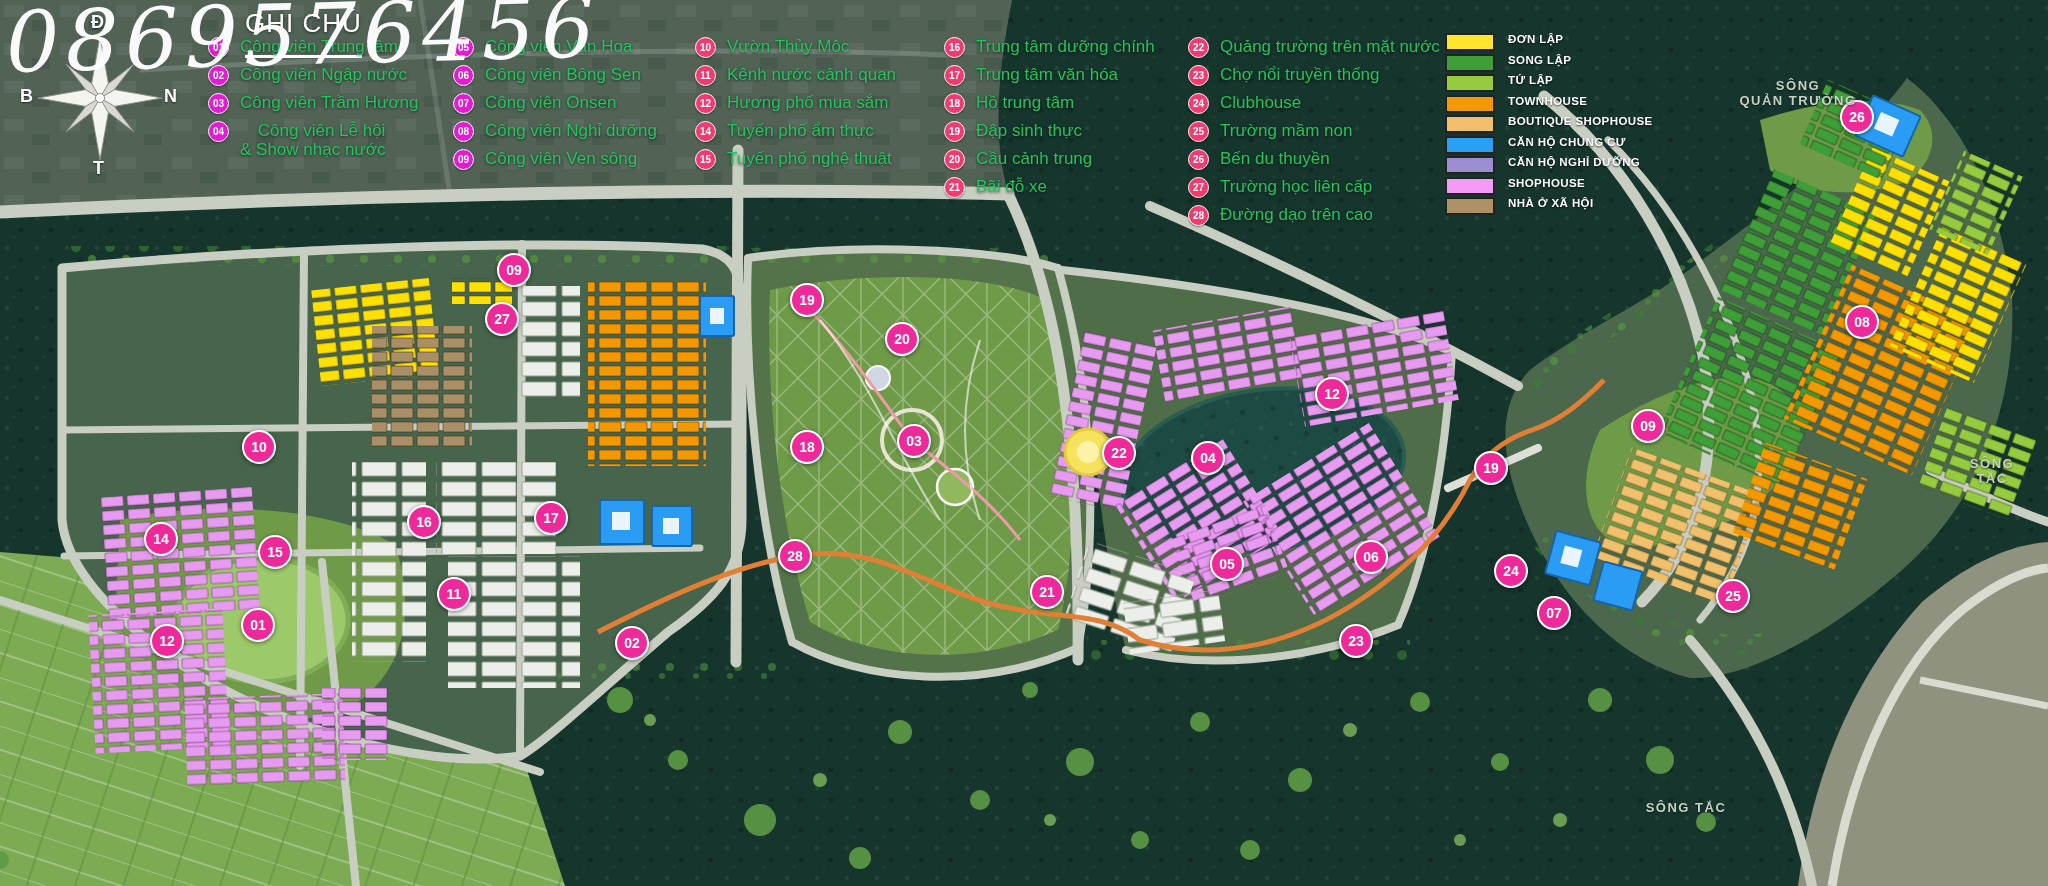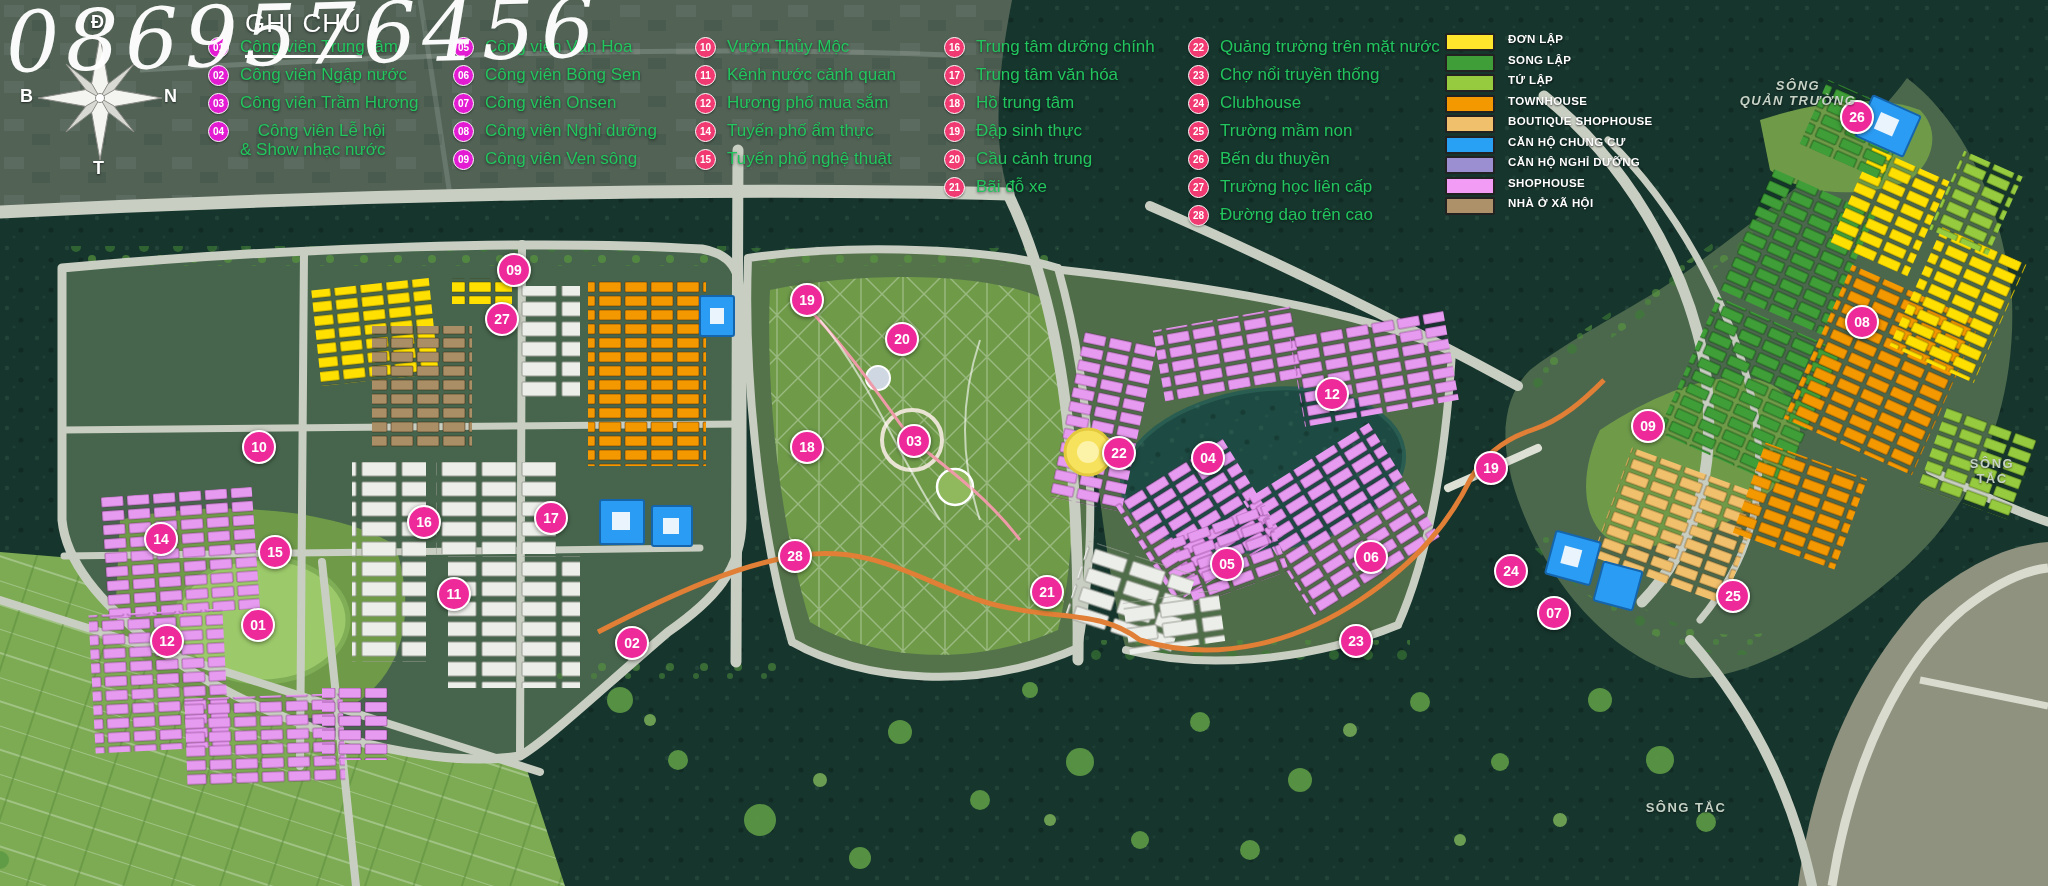--- a/index.html
+++ b/index.html
@@ -280,21 +280,21 @@
       <div class="map-marker" style="left: 1330px; top: 392px; background: rgb(238, 42, 154);">12</div>
       <div class="map-marker" style="left: 1489px; top: 466px; background: rgb(238, 42, 154);">19</div>
       <div class="map-marker" style="left: 1509px; top: 569px; background: rgb(238, 42, 154);">24</div>
       <div class="map-marker" style="left: 1552px; top: 611px; background: rgb(238, 42, 154);">07</div>
       <div class="map-marker" style="left: 1731px; top: 594px; background: rgb(238, 42, 154);">25</div>
       <div class="map-marker" style="left: 1646px; top: 424px; background: rgb(238, 42, 154);">09</div>
       <div class="map-marker" style="left: 1860px; top: 320px; background: rgb(238, 42, 154);">08</div>
       <div class="map-marker" style="left: 1855px; top: 115px; background: rgb(238, 42, 154);">26</div>
     </div>
   <div id="river-labels">
-      <div class="river-label" style="left: 1798px; top: 78px; font-style: italic;">SÔNG
+      <div class="river-label" style="left: 1798px; top: 78px;">SÔNG
 QUẢN TRƯỜNG</div>
       <div class="river-label" style="left: 1992px; top: 456px;">SÔNG TẮC</div>
       <div class="river-label" style="left: 1686px; top: 800px;">SÔNG TẮC</div>
     </div>
 
   <div class="compass">
     <svg width="160" height="170" viewBox="0 0 160 170">
       <g transform="translate(80,88)">
         <path d="M0,-62 L9,-11 L0,0 L-9,-11 Z M0,62 L9,11 L0,0 L-9,11 Z M-62,0 L-11,-9 L0,0 L-11,9 Z M62,0 L11,-9 L0,0 L11,9 Z" fill="#f4f4f1" stroke="#8d8d88" stroke-width="1"></path>
         <path d="M-34,-34 L-8,-14 L0,0 L-14,-8 Z M34,-34 L14,-8 L0,0 L8,-14 Z M34,34 L8,14 L0,0 L14,8 Z M-34,34 L-14,8 L0,0 L-8,14 Z" fill="#d9d9d4" stroke="#8d8d88" stroke-width="1"></path>

